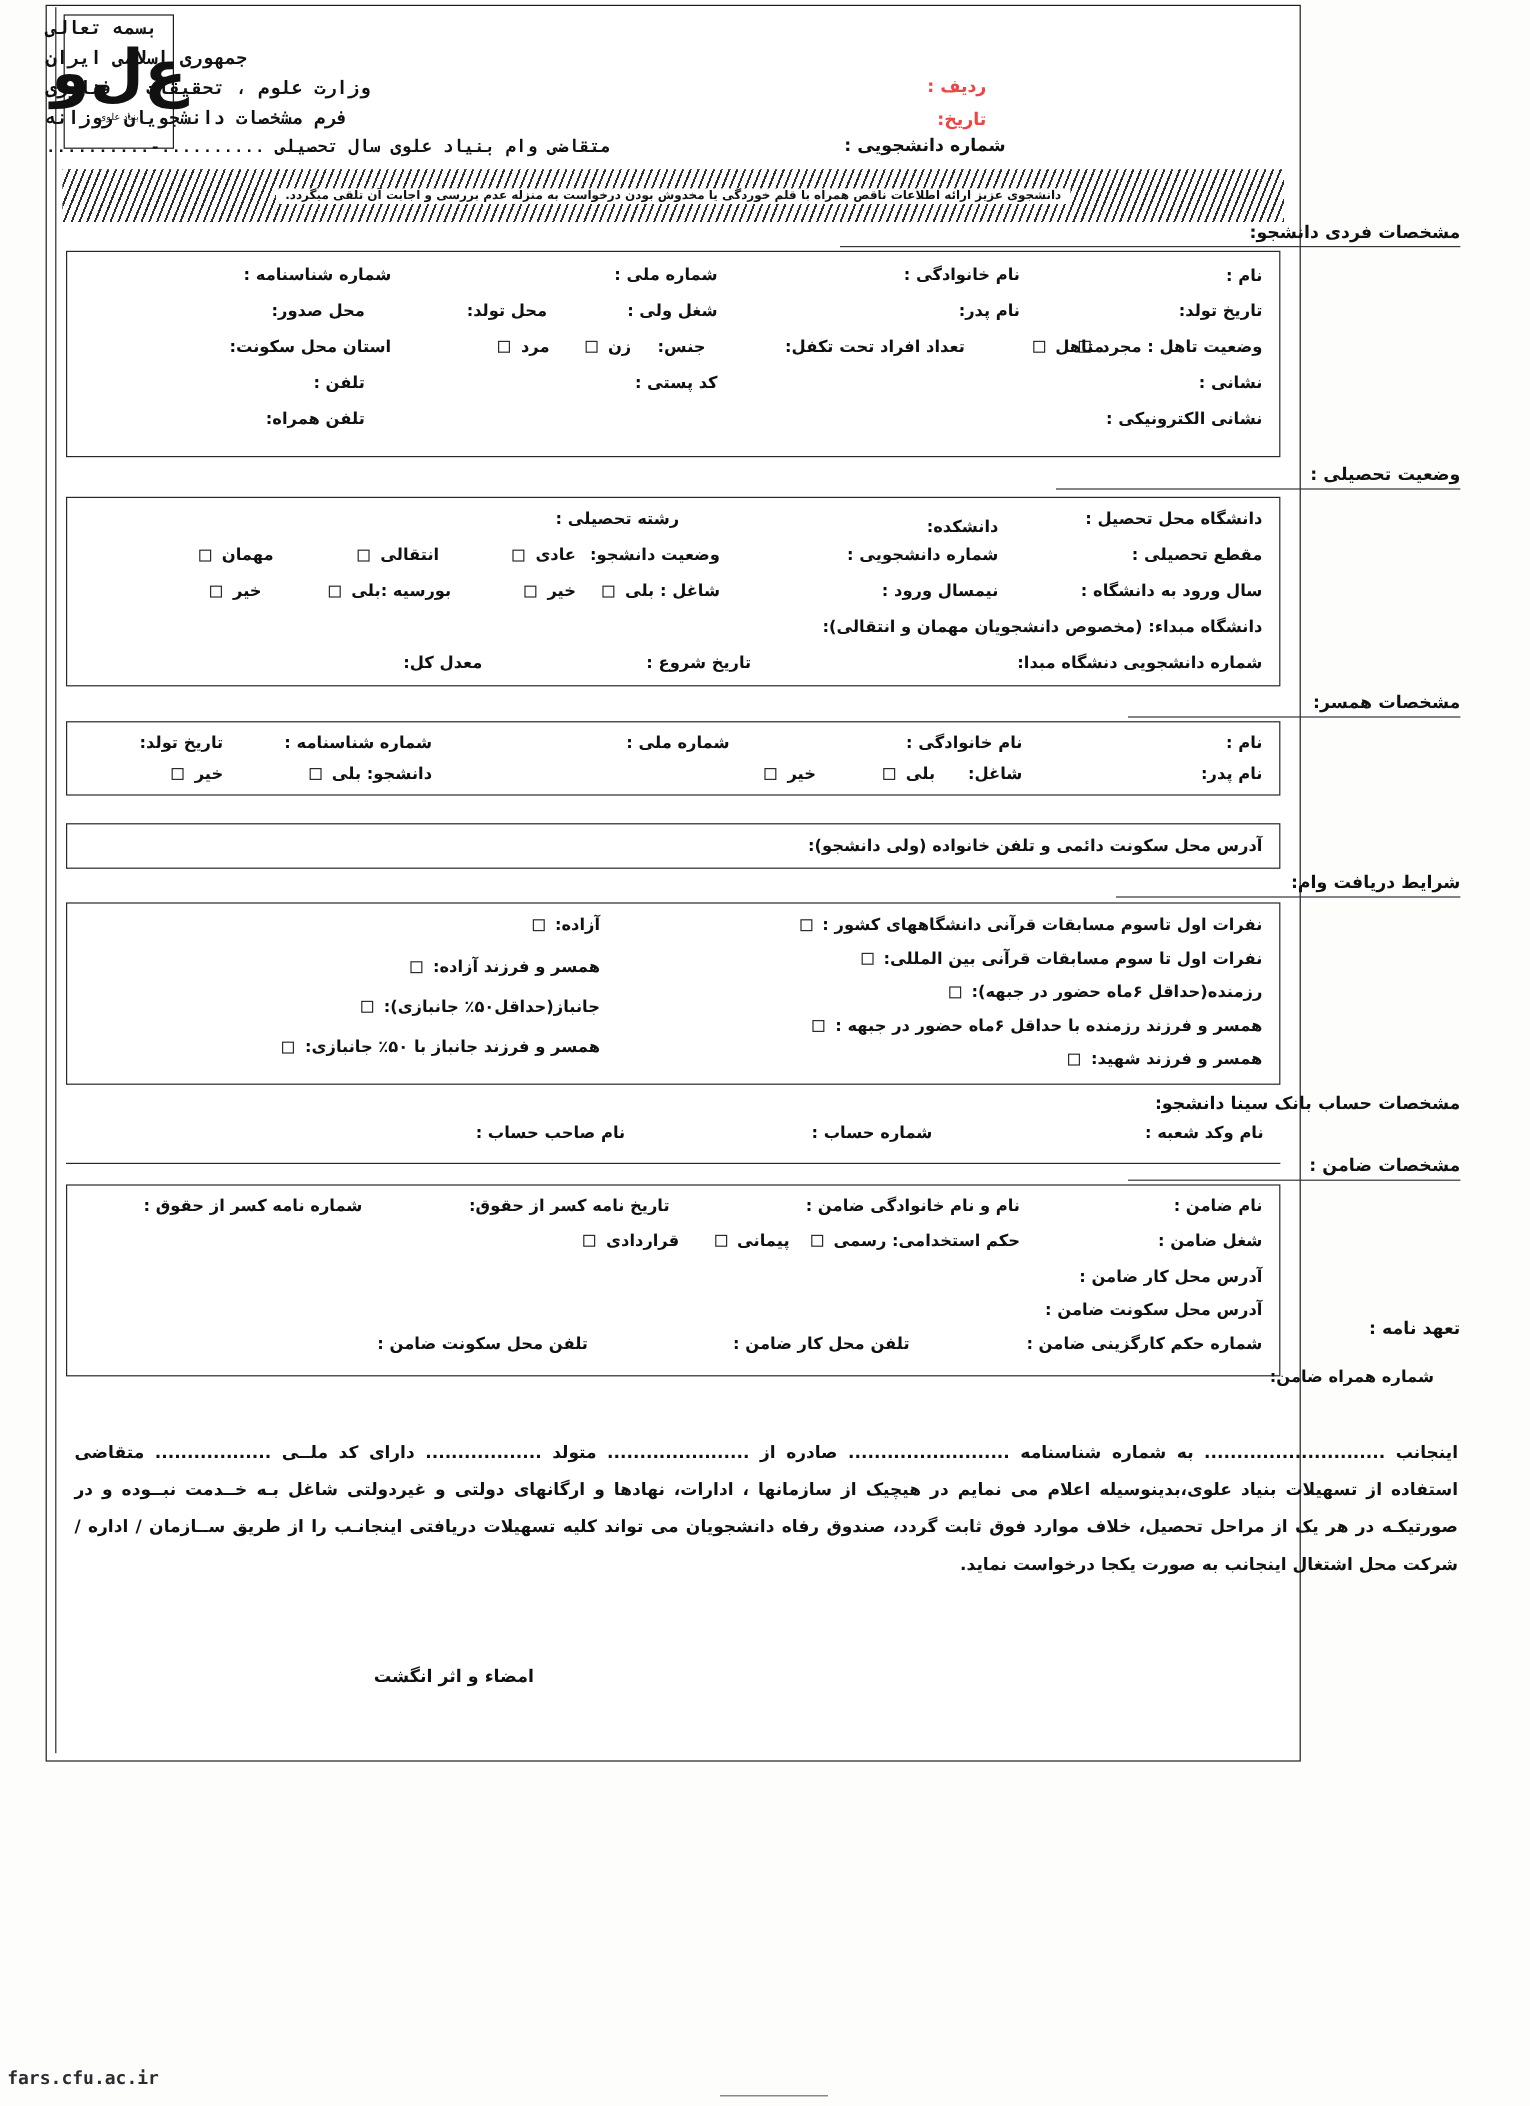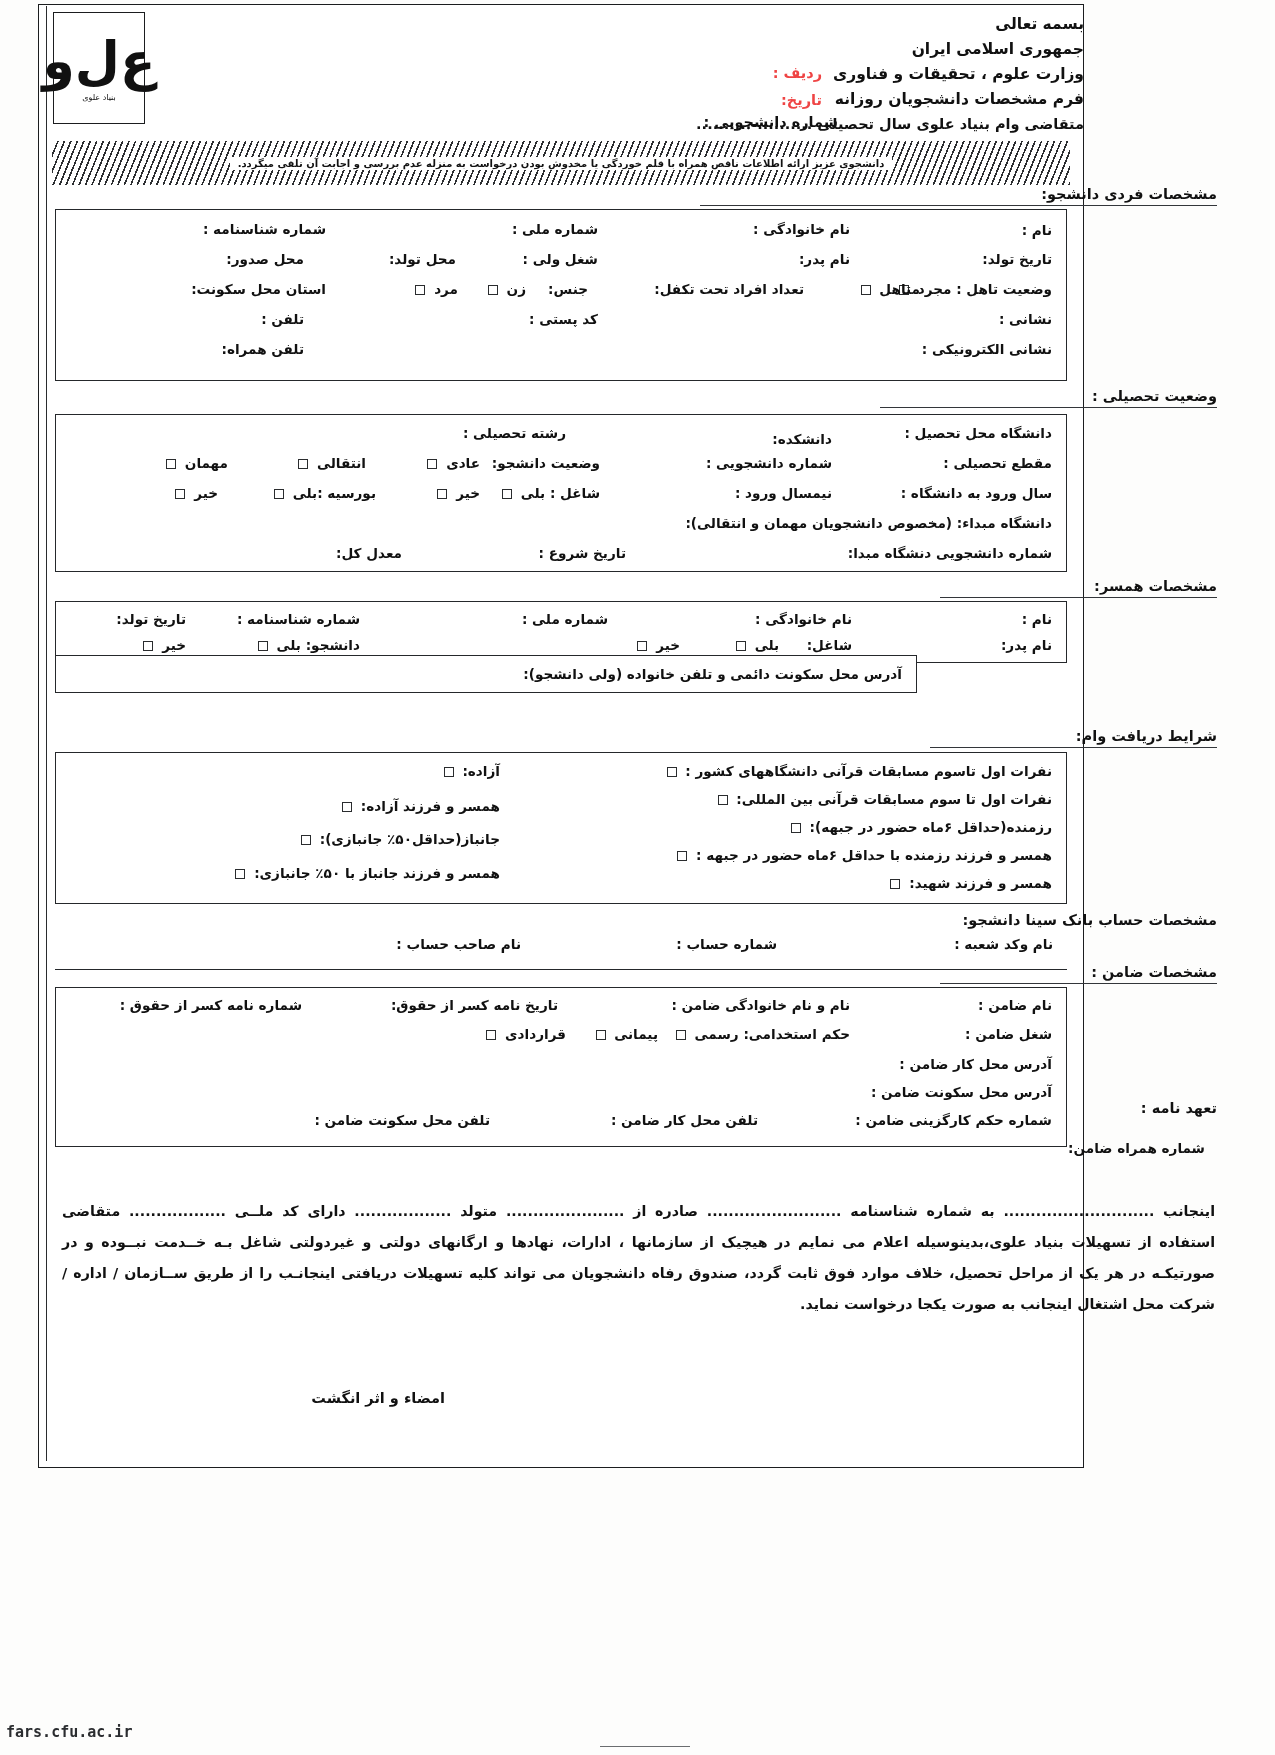--- a/index.html
+++ b/index.html
@@ -84,22 +84,23 @@
     font-size: 10.5px;
     font-weight: bold;
     color: #111;
     margin-top: -2px;
     white-space: nowrap;
   }
 
   .title-block {
     position: absolute;
     left: 0; right: 0; top: 8px;
-    text-align: right;
+    text-align: left;
     pointer-events: none;
+    font-family: Liberation Mono, monospace;
   }
   .title-block .tl {
     font-size: 15.5px;
     font-weight: bold;
     line-height: 25px;
     color: #111;
   }
   .title-block .tl.small { font-size: 14.5px; }
 
   .meta-col {
@@ -385,21 +386,21 @@
     <div class="fl" style="right:706px; top:35px;">
       <span>دانشجو: بلی</span>
       <span class="cb"></span>
     </div>
     <div class="fl" style="right:880px; top:35px;">
       <span>خیر</span>
       <span class="cb"></span>
     </div>
   </div>
 
-  <div class="box" style="left:55px; top:655px; width:862px; height:38px;">
+  <div class="box" style="left:55px; top:686px; width:1012px; height:38px;">
     <div class="fl" style="right:14px; top:10px;">آدرس محل سکونت دائمی و تلفن خانواده (ولی دانشجو):</div>
   </div>
 
   <div class="sec-head" style="top:728px;">شرایط دریافت وام:</div>
   <div class="rule" style="right:58px; left:930px; top:747px;"></div>
 
   <div class="box" style="left:55px; top:752px; width:1012px; height:152px;">
 
     <div class="fl" style="right:14px; top:10px;">
       <span>نفرات اول تاسوم مسابقات قرآنی دانشگاههای کشور :</span>
@@ -471,21 +472,21 @@
       <span class="cb"></span>
     </div>
 
     <div class="fl" style="right:14px; top:68px;">آدرس محل کار ضامن :</div>
     <div class="fl" style="right:14px; top:96px;">آدرس محل سکونت ضامن :</div>
 
     <div class="fl" style="right:14px; top:124px;">شماره حکم کارگزینی ضامن :</div>
     <div class="fl" style="right:308px; top:124px;">تلفن محل کار ضامن :</div>
     <div class="fl" style="right:576px; top:124px;">تلفن محل سکونت ضامن :</div>
   </div>
-  <div class="fl" style="position:absolute; right:70px; top:1140px;">شماره همراه ضامن:</div>
+  <div class="fl" style="position:absolute; right:80px; top:1140px;">شماره همراه ضامن:</div>
 
   <div class="sec-head" style="top:1100px;">تعهد نامه :</div>
 
   <div class="pledge" style="top:1196px;">
     <span>اینجانب ............................ به شماره شناسنامه ......................... صادره از ...................... متولد .................. دارای کد ملــی .................. متقاضی</span>
     <span>استفاده از تسهیلات بنیاد علوی،بدینوسیله اعلام می نمایم در هیچیک از سازمانها ، ادارات، نهادها و ارگانهای دولتی و غیردولتی شاغل بـه خــدمت نبــوده و در صورتیکـه در هر یک از مراحل تحصیل، خلاف موارد فوق ثابت گردد، صندوق رفاه دانشجویان می تواند کلیه تسهیلات دریافتی اینجانـب را از طریق ســازمان / اداره / شرکت محل اشتغال اینجانب به صورت یکجا درخواست نماید.</span>
   </div>
 
   <div class="sign-label" style="right:830px; top:1390px;">امضاء و اثر انگشت</div>
 

